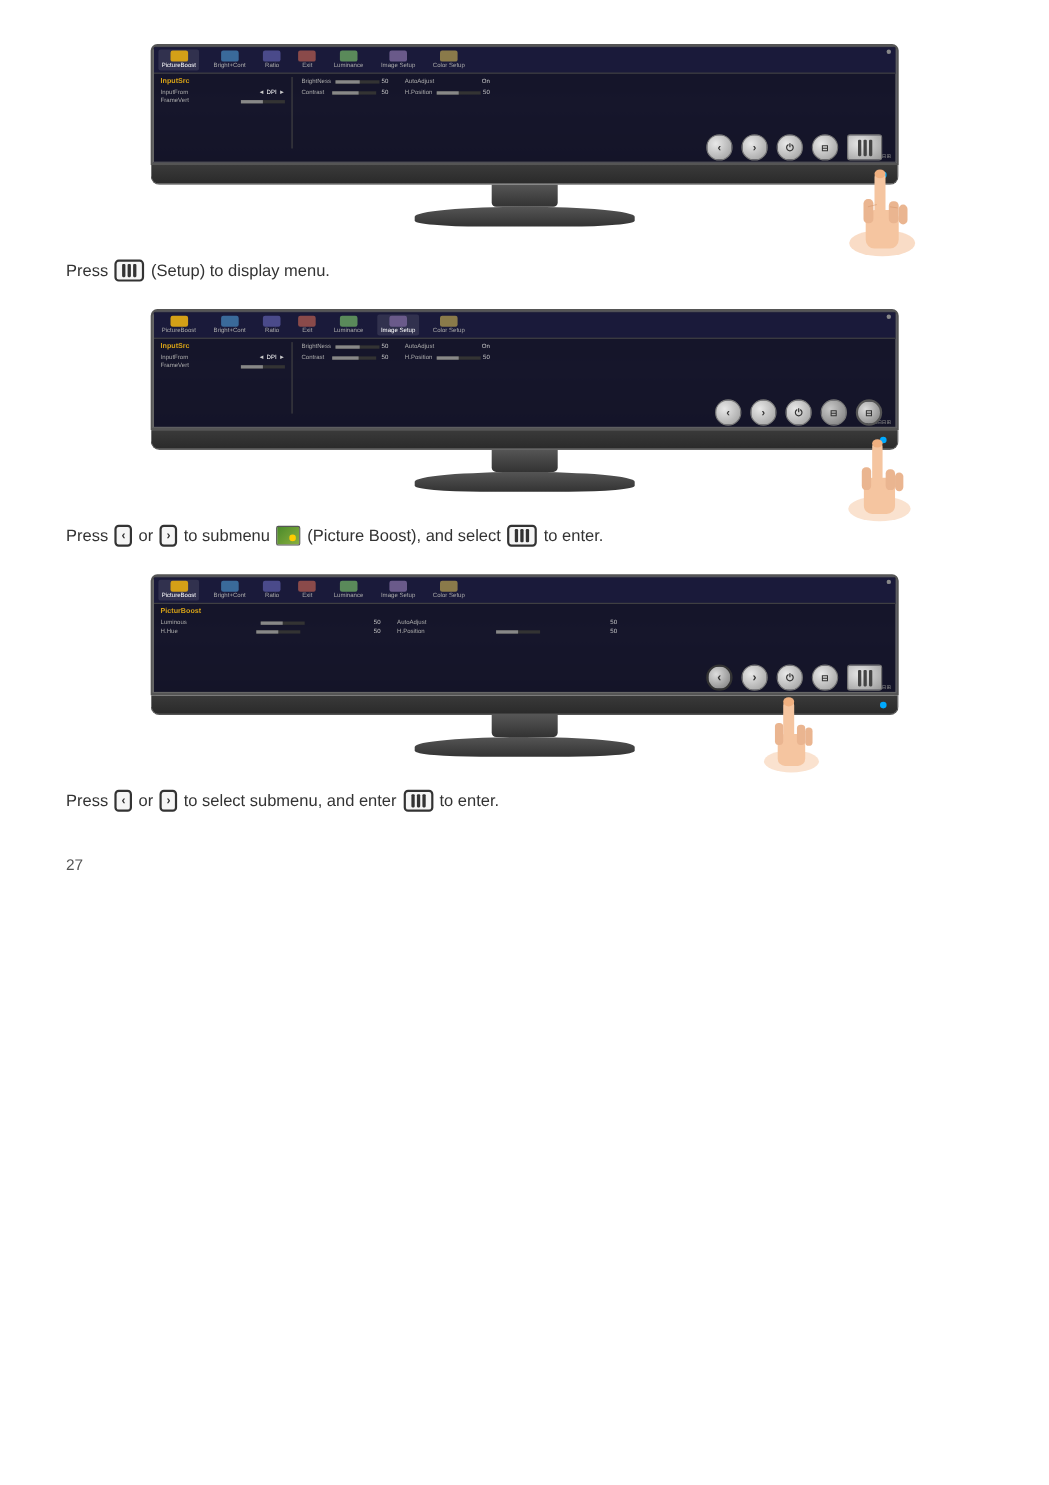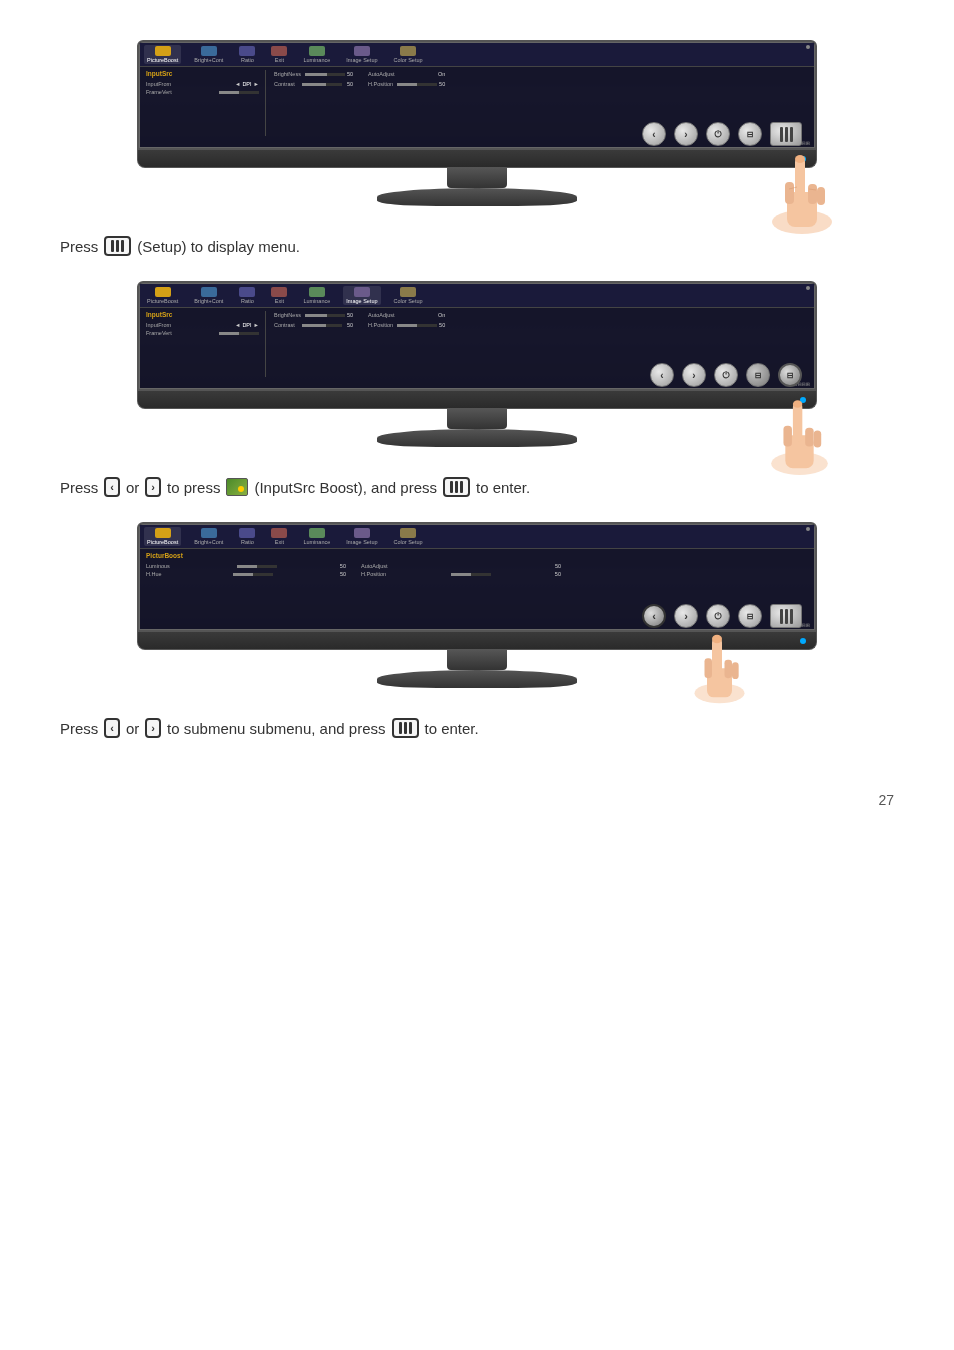--- a/index.html
+++ b/index.html
@@ -200,24 +200,24 @@
       right: 3px;
       bottom: 3px;
       width: 6px;
       height: 6px;
       background: #ffcc00;
       border-radius: 50%;
     }
 
     
     .page-number {
-      text-align: right;
+      text-align: left;
       font-size: 14px;
       color: #555;
-      margin-top: 54px;
+      margin-top: 40px;
     }
 
     
     .monitor-assembly {
       width: 680px;
       margin: 0 auto;
       position: relative;
     }
 
     .monitor-bottom-bar {
@@ -586,23 +586,23 @@
           <ellipse cx="43" cy="22" rx="5" ry="4" fill="#f0b080"></ellipse>
         </svg>
       </div>
     </div>
 
     <div class="instruction-row">
       <span>Press</span>
       <span class="inline-icon">‹</span>
       <span> or </span>
       <span class="inline-icon">›</span>
-      <span> to press </span>
+      <span> to submenu </span>
       <span class="picture-boost-icon"></span>
-      <span> (InputSrc Boost), and press </span>
+      <span> (Picture Boost), and select </span>
       <span class="inline-icon-menu">
         <div class="menu-icon-bar"></div>
         <div class="menu-icon-bar"></div>
         <div class="menu-icon-bar"></div>
       </span>
       <span> to enter.</span>
     </div>
   </div>
 
   <div class="section-block">
@@ -714,21 +714,21 @@
           <ellipse cx="42" cy="20" rx="6" ry="5" fill="#f0b080"></ellipse>
         </svg>
       </div>
     </div>
 
     <div class="instruction-row">
       <span>Press</span>
       <span class="inline-icon">‹</span>
       <span> or </span>
       <span class="inline-icon">›</span>
-      <span> to submenu submenu, and press </span>
+      <span> to select submenu, and enter </span>
       <span class="inline-icon-menu">
         <div class="menu-icon-bar"></div>
         <div class="menu-icon-bar"></div>
         <div class="menu-icon-bar"></div>
       </span>
       <span> to enter.</span>
     </div>
   </div>
 
   <div class="page-number">

